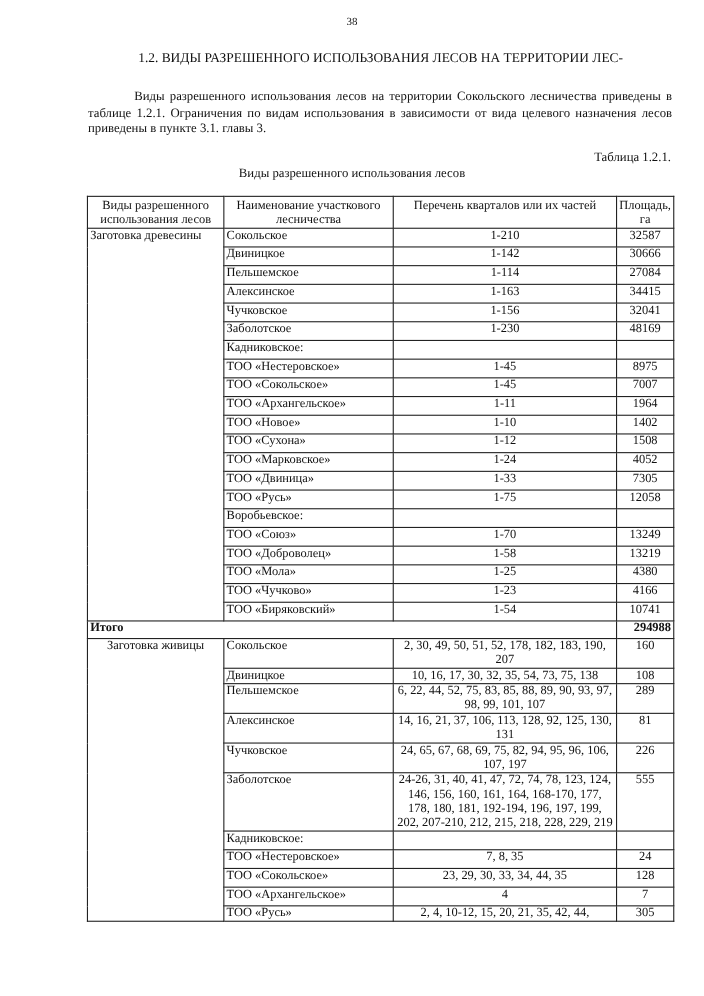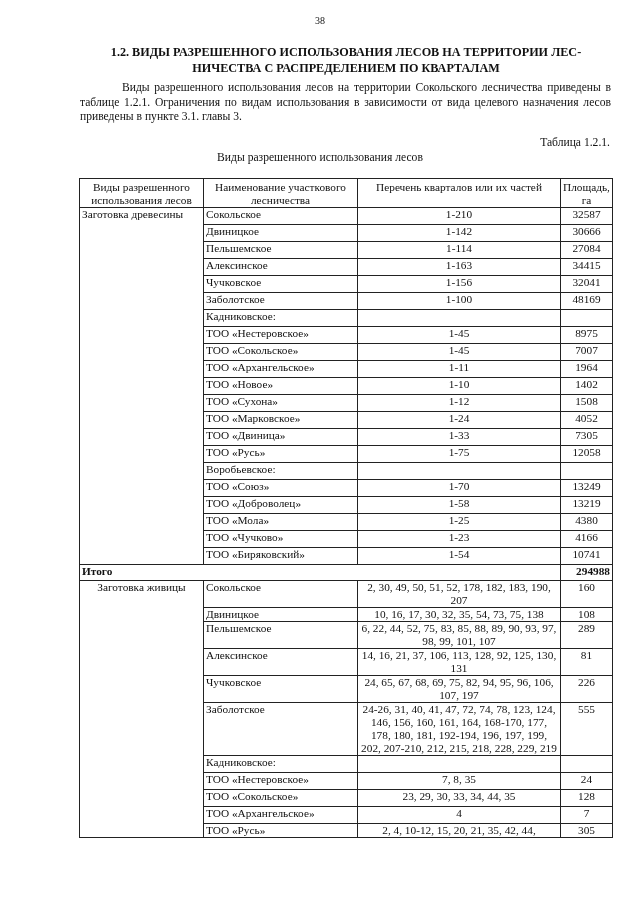--- a/index.html
+++ b/index.html
@@ -4,21 +4,21 @@
 <style>
   html, body { margin: 0; padding: 0; background: #ffffff; }
   body {
     width: 640px; height: 905px; position: relative; overflow: hidden;
     font-family: "Liberation Serif", "DejaVu Serif", serif;
     color: #111; font-size: 11.5px;
   }
   .page-num { position: absolute; top: 15px; left: 0; width: 640px; text-align: center; font-size: 10px; }
   .heading {
     position: absolute; top: 44px; left: 80px; width: 532px; text-align: center;
-    font-weight: bold; font-size: 12.2px; line-height: 16px;
+    font-weight: normal; font-size: 12.2px; line-height: 16px;
   }
   .para {
     position: absolute; top: 81px; left: 80px; width: 531px;
     font-size: 11.6px; line-height: 14.5px; text-align: justify;
   }
   .para p { margin: 0; text-indent: 42px; }
   .table-label { position: absolute; top: 136px; right: 30px; font-size: 11.6px; text-align: right; }
   .table-title { position: absolute; top: 151px; left: 0; width: 640px; text-align: center; font-size: 11.6px; }
 
   table.main {
@@ -45,21 +45,20 @@
   tr.total td.area { text-align: right; }
   .last-row td { border-bottom: 1px solid #222; }
 </style>
 </head>
 <body>
 
 <div class="page-num">38</div>
 
 <div class="heading">
   <div>1.2. ВИДЫ РАЗРЕШЕННОГО ИСПОЛЬЗОВАНИЯ ЛЕСОВ НА ТЕРРИТОРИИ ЛЕС-</div>
-  <div>НИЧЕСТВА С РАСПРЕДЕЛЕНИЕМ ПО КВАРТАЛАМ</div>
 </div>
 
 <div class="para">
   <p>Виды разрешенного использования лесов на территории Сокольского лесничества приведены в таблице 1.2.1. Ограничения по видам использования в зависимости от вида целевого назначения лесов приведены в пункте 3.1. главы 3.</p>
 </div>
 
 <div class="table-label">Таблица 1.2.1.</div>
 <div class="table-title">Виды разрешенного использования лесов</div>
 
 <table class="main">
@@ -99,21 +98,21 @@
         <td class="quarters">1-163</td>
         <td class="area">34415</td>
       </tr>
       <tr class="single">
         <td class="name">Чучковское</td>
         <td class="quarters">1-156</td>
         <td class="area">32041</td>
       </tr>
       <tr class="single">
         <td class="name">Заболотское</td>
-        <td class="quarters">1-100</td>
+        <td class="quarters">1-230</td>
         <td class="area">48169</td>
       </tr>
       <tr class="single">
         <td class="name">Кадниковское:</td>
         <td class="quarters"></td>
         <td class="area"></td>
       </tr>
       <tr class="single">
         <td class="name">ТОО «Нестеровское»</td>
         <td class="quarters">1-45</td>

